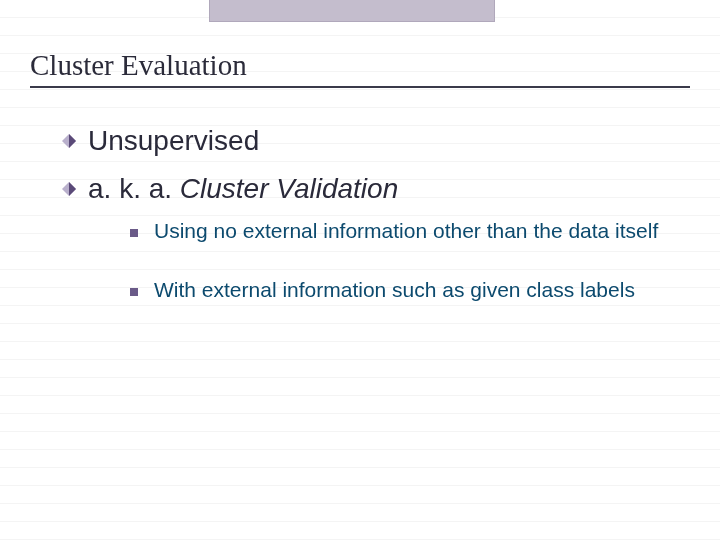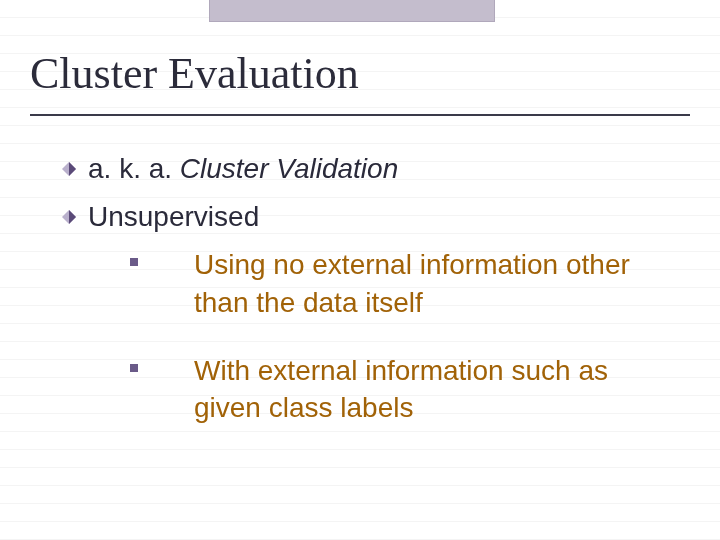--- a/index.html
+++ b/index.html
@@ -33,25 +33,25 @@
       rgba(0,0,0,0.045) 18px
     );
     pointer-events: none;
   }
   .content {
     position: relative;
     padding: 50px 30px 20px 30px;
   }
   .title {
     font-family: "Times New Roman", Times, serif;
-    font-size: 44px;
+    font-size: 29px;
     font-weight: 400;
     color: #2b2b3a;
     line-height: 1.1;
-    margin-bottom: 16px;
+    margin-bottom: 4px;
   }
   .title-rule {
     height: 2px;
     background: #3a3a4a;
     width: 660px;
     margin-bottom: 34px;
   }
   .bullet-l1 {
     display: flex;
     align-items: flex-start;
@@ -81,24 +81,23 @@
   }
   .bullet-l2 .square {
     flex: 0 0 auto;
     width: 8px;
     height: 8px;
     background: #6a5a88;
     margin-top: 12px;
     margin-right: 16px;
   }
   .bullet-l2 .text {
-    font-size: 28px;
-    color: #a16207;
+    font-size: 21px;
+    color: #0c4a6e;
     line-height: 1.35;
-    margin-left: 40px;
   }
   .gap { height: 6px; }
   
   svg.diamond-svg { display: block; }
 </style>
 </head>
 <body>
 
 <div class="lines"></div>
 <div class="topbar"></div>
@@ -109,33 +108,33 @@
   <div class="title-rule"></div>
 
   <div class="bullet-l1">
     <span class="diamond">
       <svg class="diamond-svg" width="14" height="14" viewBox="0 0 14 14">
         <polygon points="7,0 14,7 7,14 0,7" fill="#b9b0cc"></polygon>
         <polygon points="7,0 14,7 7,14" fill="#5a4a78"></polygon>
       </svg>
     </span>
     <span class="text">
-      <span>a. k. a. </span><span class="italic">Cluster Validation</span>
+      <span>Unsupervised</span><span class="italic"></span>
     </span>
   </div>
 
   <div class="bullet-l1">
     <span class="diamond">
       <svg class="diamond-svg" width="14" height="14" viewBox="0 0 14 14">
         <polygon points="7,0 14,7 7,14 0,7" fill="#b9b0cc"></polygon>
         <polygon points="7,0 14,7 7,14" fill="#5a4a78"></polygon>
       </svg>
     </span>
     <span class="text">
-      <span>Unsupervised</span><span class="italic"></span>
+      <span>a. k. a. </span><span class="italic">Cluster Validation</span>
     </span>
   </div>
   <div class="bullet-l2">
     <span class="square"></span>
     <span class="text">Using no external information other than the data itself</span>
   </div>
 
   <div class="gap"></div>
 
   <div class="bullet-l2">

